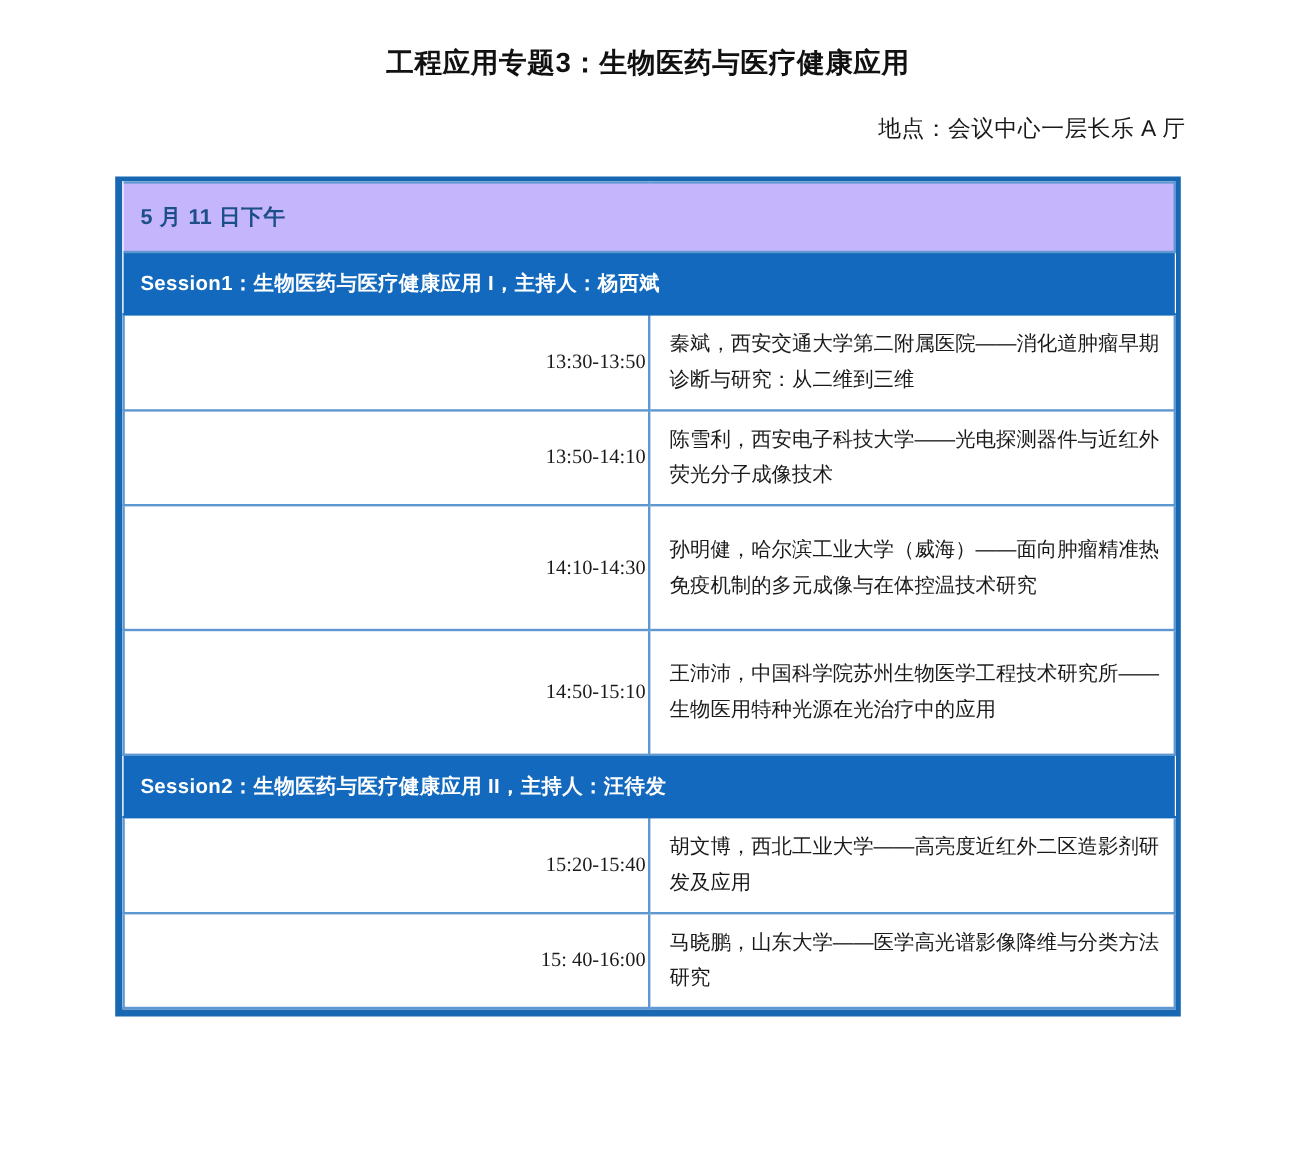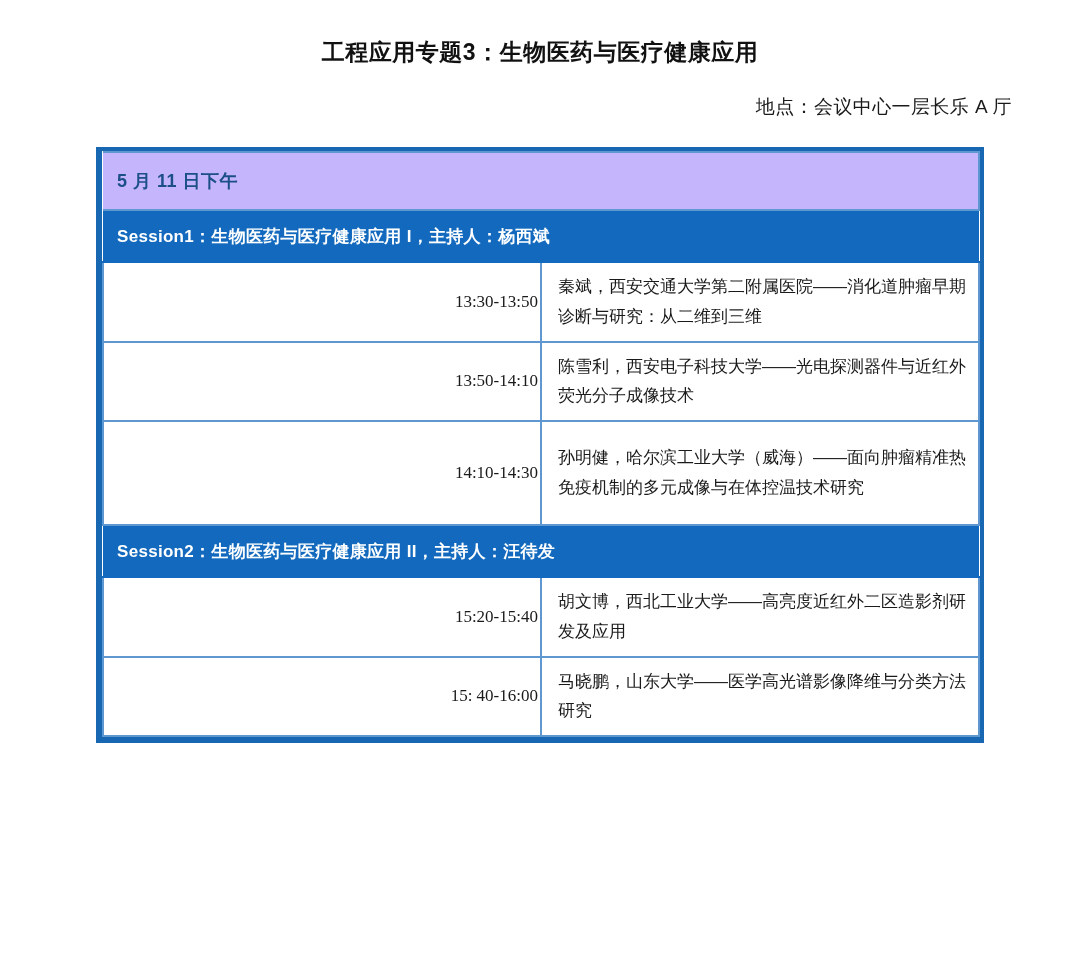--- a/index.html
+++ b/index.html
@@ -31,21 +31,21 @@
     color: #111111;
     margin: 0;
     padding-top: 37px;
     font-family: "Liberation Sans", "DejaVu Sans", sans-serif;
   }
 
   .venue-line {
     text-align: right;
     font-size: 19px;
     color: #1a1a1a;
-    padding-right: 68px;
+    padding-right: 92px;
     padding-top: 26px;
     letter-spacing: 0.4px;
     font-family: "Liberation Sans", "DejaVu Sans", sans-serif;
   }
 
   
   .schedule-wrap {
     margin: 27px auto 0 auto;
     width: 888px;
     box-sizing: border-box;
@@ -148,20 +148,24 @@
             <td class="topic-cell">秦斌，西安交通大学第二附属医院——消化道肿瘤早期诊断与研究：从二维到三维</td>
           </tr>
           <tr class="single-line">
             <td class="time-cell">13:50-14:10</td>
             <td class="topic-cell">陈雪利，西安电子科技大学——光电探测器件与近红外荧光分子成像技术</td>
           </tr>
           <tr class="double-line">
             <td class="time-cell">14:10-14:30</td>
             <td class="topic-cell">孙明健，哈尔滨工业大学（威海）——面向肿瘤精准热免疫机制的多元成像与在体控温技术研究</td>
           </tr>
+          <tr class="double-line">
+            <td class="time-cell">14:50-15:10</td>
+            <td class="topic-cell">王沛沛，中国科学院苏州生物医学工程技术研究所——生物医用特种光源在光治疗中的应用</td>
+          </tr>
           <tr class="session-row">
             <td colspan="2"><span class="session-text">Session2：生物医药与医疗健康应用 II，主持人：汪待发</span></td>
           </tr>
           <tr class="single-line">
             <td class="time-cell">15:20-15:40</td>
             <td class="topic-cell">胡文博，西北工业大学——高亮度近红外二区造影剂研发及应用</td>
           </tr>
           <tr class="single-line">
             <td class="time-cell">15: 40-16:00</td>
             <td class="topic-cell">马晓鹏，山东大学——医学高光谱影像降维与分类方法研究</td>

